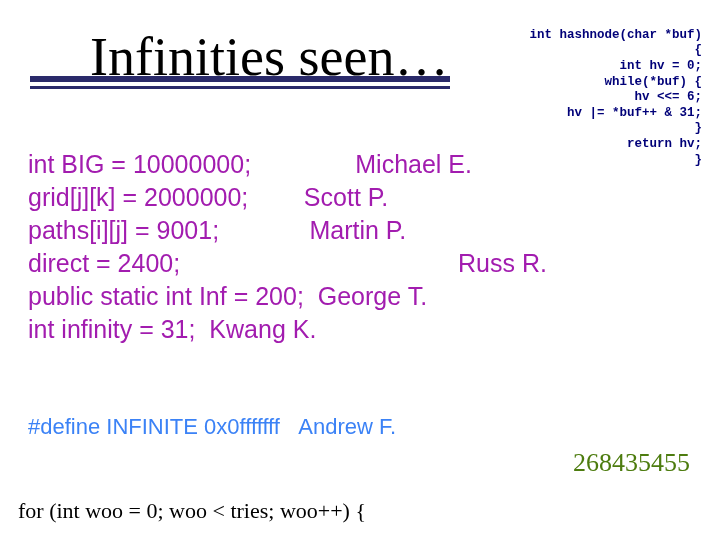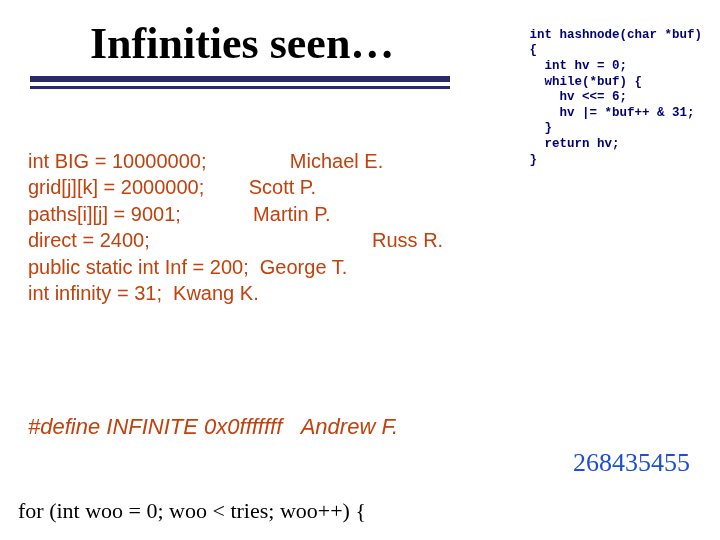--- a/index.html
+++ b/index.html
@@ -7,25 +7,24 @@
     padding: 0;
     width: 720px;
     height: 540px;
     background: #fff;
     font-family: "Times New Roman", Times, serif;
     position: relative;
     overflow: hidden;
   }
   .title {
     position: absolute;
-    top: 18px;
+    top: 26px;
     left: 90px;
-    font-size: 44px;
+    font-size: 54px;
     color: #000;
-    font-weight: bold;
   }
   .title-underline {
     position: absolute;
     top: 76px;
     left: 30px;
     width: 420px;
     height: 6px;
     background: #2a2a6a;
   }
   .title-underline2 {
@@ -39,47 +38,47 @@
   .codebox {
     position: absolute;
     top: 12px;
     right: 18px;
     font-family: "Courier New", Courier, monospace;
     font-size: 12.5px;
     font-weight: bold;
     color: #000078;
     white-space: pre;
     line-height: 1.25;
+    text-align: right;
   }
   .list {
     position: absolute;
     top: 148px;
     left: 28px;
     font-family: Arial, Helvetica, sans-serif;
-    font-size: 20px;
+    font-size: 25px;
     line-height: 1.32;
-    color: #c2410c;
+    color: #a21caf;
   }
   .list .row { white-space: pre; }
   .define {
     position: absolute;
     top: 414px;
     left: 28px;
     font-family: Arial, Helvetica, sans-serif;
     font-size: 22px;
-    color: #c2410c;
-    font-style: italic;
+    color: #3b82f6;
   }
   .bignum {
     position: absolute;
     top: 448px;
     right: 30px;
     font-family: "Times New Roman", Times, serif;
     font-size: 26px;
-    color: #1d4ed8;
+    color: #4d7c0f;
   }
   .forloop {
     position: absolute;
     top: 498px;
     left: 18px;
     font-family: Liberation Serif, serif;
     font-size: 22px;
     color: #000;
   }
 </style>

